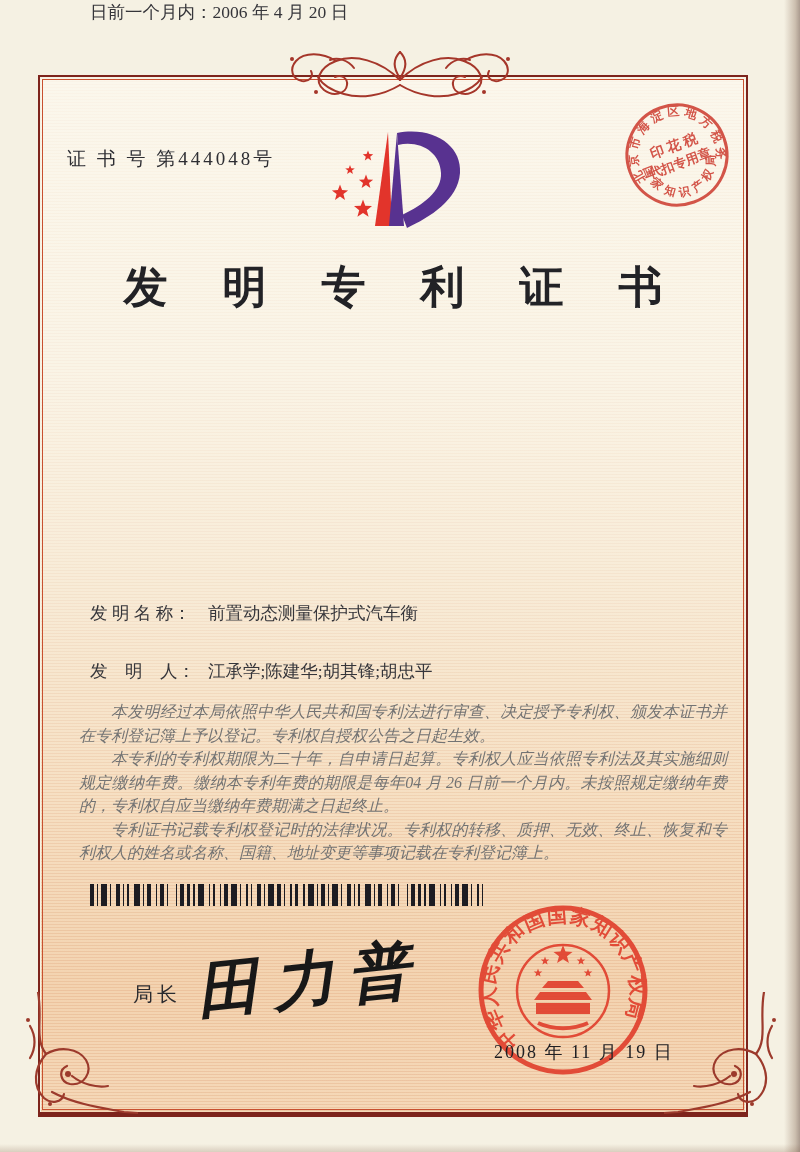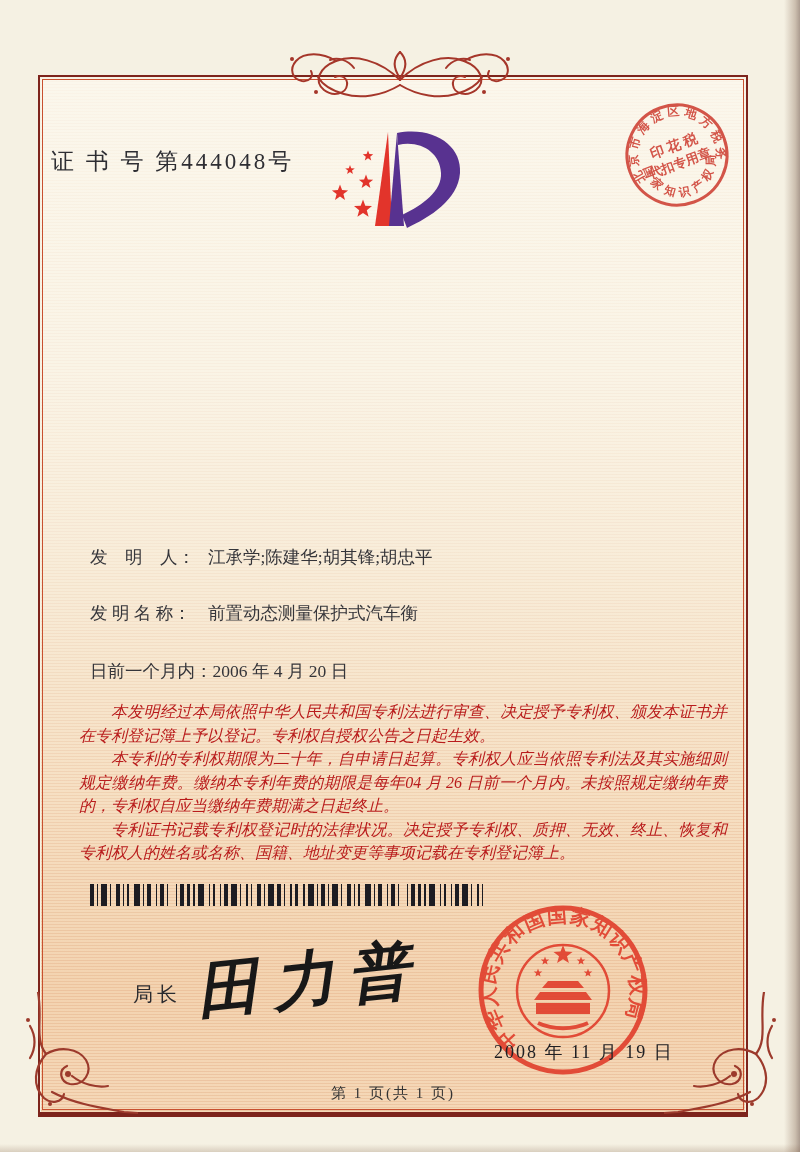--- a/index.html
+++ b/index.html
@@ -20,39 +20,39 @@
 
   .frame{position:absolute;left:38px;top:75px;width:710px;height:1042px;box-sizing:border-box;
         border:2px solid #7d241c;border-bottom-width:5px;z-index:5;}
   .frame-inner{position:absolute;left:2px;top:2px;right:2px;bottom:2px;border:1px solid #c8502f;}
 
   .ornament{position:absolute;z-index:6;}
   #ornament-top{left:258px;top:44px;}
   #flourish-bl{left:16px;top:992px;}
   #flourish-br{left:664px;top:992px;transform:scaleX(-1);}
 
-  .cert-no{position:absolute;left:51px;top:146px;font-size:23px;letter-spacing:3px;color:#2e2e33;z-index:10;text-align:right;}
+  .cert-no{position:absolute;left:67px;top:146px;font-size:19px;letter-spacing:3px;color:#2e2e33;z-index:10;text-align:right;}
 
   .logo{position:absolute;left:322px;top:124px;z-index:10;}
 
   .tax-stamp{position:absolute;left:616px;top:94px;transform:rotate(-20deg);opacity:.93;z-index:12;}
 
   .title{position:absolute;left:38px;top:258px;width:710px;text-align:center;font-size:44px;font-weight:700;
         letter-spacing:22px;text-indent:22px;color:#222226;z-index:10;}
   .field-row{position:absolute;left:90px;font-size:17.5px;color:#35353a;white-space:nowrap;z-index:10;}
   .field-row .flabel{display:inline-block;min-width:118px;}
   .field-row:nth-of-type(1){top:363px;}
   .field-row:nth-of-type(2){top:430px;}
   .field-row:nth-of-type(3){top:488px;}
   .field-row:nth-of-type(4){top:545px;}
   .field-row:nth-of-type(5){top:601px;}
   .field-row:nth-of-type(6){top:659px;}
 
   .body-text{position:absolute;left:79px;top:700px;width:648px;font-size:16px;line-height:23.5px;
-        color:#b91c1c;font-style:italic;z-index:10;text-align:justify;}
+        color:#737373;font-style:italic;z-index:10;text-align:justify;}
   .body-text p{margin:0;text-indent:2em;}
 
   .barcode{position:absolute;left:90px;top:884px;width:394px;height:22px;z-index:10;}
   .barcode .bar{position:absolute;top:0;height:22px;background:#1c1c22;}
 
   .sig-label{position:absolute;left:133px;top:981px;font-size:20px;letter-spacing:4px;color:#2a2a2e;z-index:11;}
   .sig-name{position:absolute;left:196px;top:938px;font-size:62px;font-weight:600;font-style:italic;
         letter-spacing:14px;color:#181818;transform:rotate(-6deg);z-index:11;
         font-family:"Liberation Serif","DejaVu Serif",cursive,serif;}
 
@@ -137,35 +137,36 @@
     <text font-size="12" font-weight="700" fill="#d0493d">
       <textPath href="#taxTop" startOffset="0" textLength="172">北京市海淀区地方税务局</textPath>
     </text>
     <text x="61" y="56" font-size="14" font-weight="700" fill="#d0493d" text-anchor="middle">印 花 税</text>
     <text x="61" y="74" font-size="13" font-weight="700" fill="#d0493d" text-anchor="middle">代扣专用章</text>
     <text font-size="11.5" font-weight="700" fill="#d0493d">
       <textPath href="#taxBot" startOffset="10" textLength="110">国家知识产权局</textPath>
     </text>
   </svg>
 
-
+  <div class="title">发 明 专 利 证 书</div>
+
+  <div class="field-row">
+    <span class="flabel">发 明 名 称：</span><span>前置动态测量保护式汽车衡</span>
+  </div>
   <div class="field-row">
     <span class="flabel">发　明　人：</span><span>江承学;陈建华;胡其锋;胡忠平</span>
-  </div>
-  <div class="field-row">
-    <span class="flabel">发 明 名 称：</span><span>前置动态测量保护式汽车衡</span>
   </div>
   <div class="field-row">
     <span class="flabel">日前一个月内：</span><span>2006 年 4 月 20 日</span>
   </div>
 
   <div class="body-text">
     <p>本发明经过本局依照中华人民共和国专利法进行审查、决定授予专利权、颁发本证书并在专利登记簿上予以登记。专利权自授权公告之日起生效。</p>
     <p>本专利的专利权期限为二十年，自申请日起算。专利权人应当依照专利法及其实施细则规定缴纳年费。缴纳本专利年费的期限是每年04 月 26 日前一个月内。未按照规定缴纳年费的，专利权自应当缴纳年费期满之日起终止。</p>
-    <p>专利证书记载专利权登记时的法律状况。决定授予专利权、质押、无效、终止、恢复和专利权人的姓名或名称、国籍、地址变更等事项记载在专利登记簿上。</p>
+    <p>专利证书记载专利权登记时的法律状况。专利权的转移、质押、无效、终止、恢复和专利权人的姓名或名称、国籍、地址变更等事项记载在专利登记簿上。</p>
   </div>
 
   <div class="barcode" id="barcode">
       <div class="bar" style="left: 0px; width: 3.6px;"></div>
       <div class="bar" style="left: 6.6px; width: 1.4px;"></div>
       <div class="bar" style="left: 11px; width: 5.8px;"></div>
       <div class="bar" style="left: 19.8px; width: 1.4px;"></div>
       <div class="bar" style="left: 26.4px; width: 3.6px;"></div>
       <div class="bar" style="left: 33px; width: 1.4px;"></div>
       <div class="bar" style="left: 37.4px; width: 1.4px;"></div>
@@ -246,17 +247,16 @@
       <path stroke="none" d="M120.0,73.5L121.1,76.5L124.3,76.6L121.8,78.6L122.6,81.6L120.0,79.9L117.4,81.6L118.2,78.6L115.7,76.6L118.9,76.5Z"></path>
       <path d="M74,93 L116,93 L110,86 L80,86 Z" stroke="none"></path>
       <path d="M66,105 L124,105 L118,97 L72,97 Z" stroke="none"></path>
       <path d="M68,108 L122,108 L122,119 L68,119 Z" stroke="none"></path>
       <path d="M70,128 C85,135 105,135 120,128" fill="none" stroke-width="4"></path>
     </g>
   </svg>
 
   <div class="issue-date">2008 年 11 月 19 日</div>
 
-  <div class="footer">第 1 页(共 1 页)</div>
 
   <div class="page-edge"></div>
   <div class="page-edge-bottom"></div>
 </div>
 
 </body></html>

